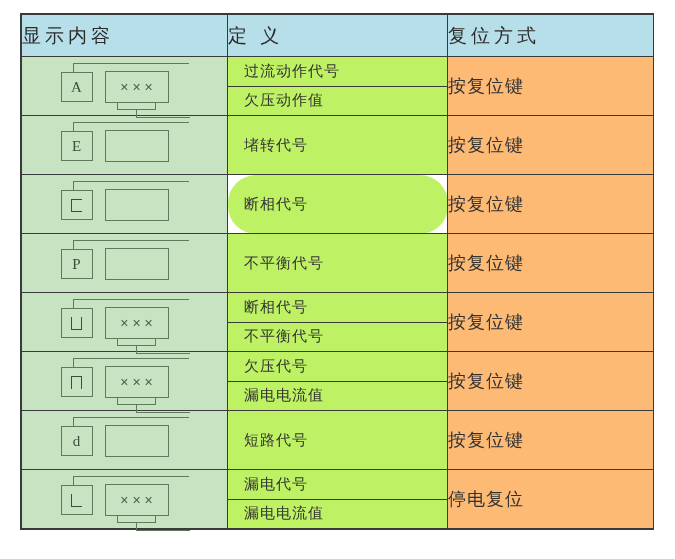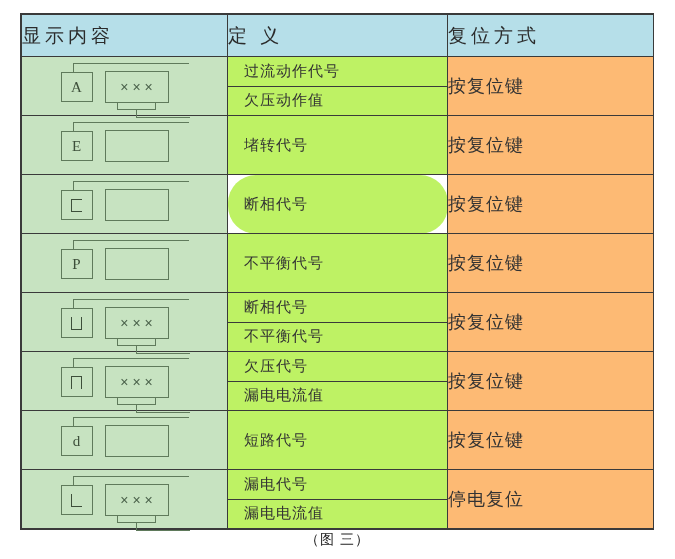--- a/index.html
+++ b/index.html
@@ -277,14 +277,13 @@
             <td class="def">漏电代号</td>
             <td class="reset" rowspan="2">停电复位</td>
           </tr>
           <tr>
             <td class="def">漏电电流值</td>
           </tr>
         </tbody>
     </table>
   </div>
 
-  <div class="caption">（图 三）</div>
 </div>
 
 </body></html>

